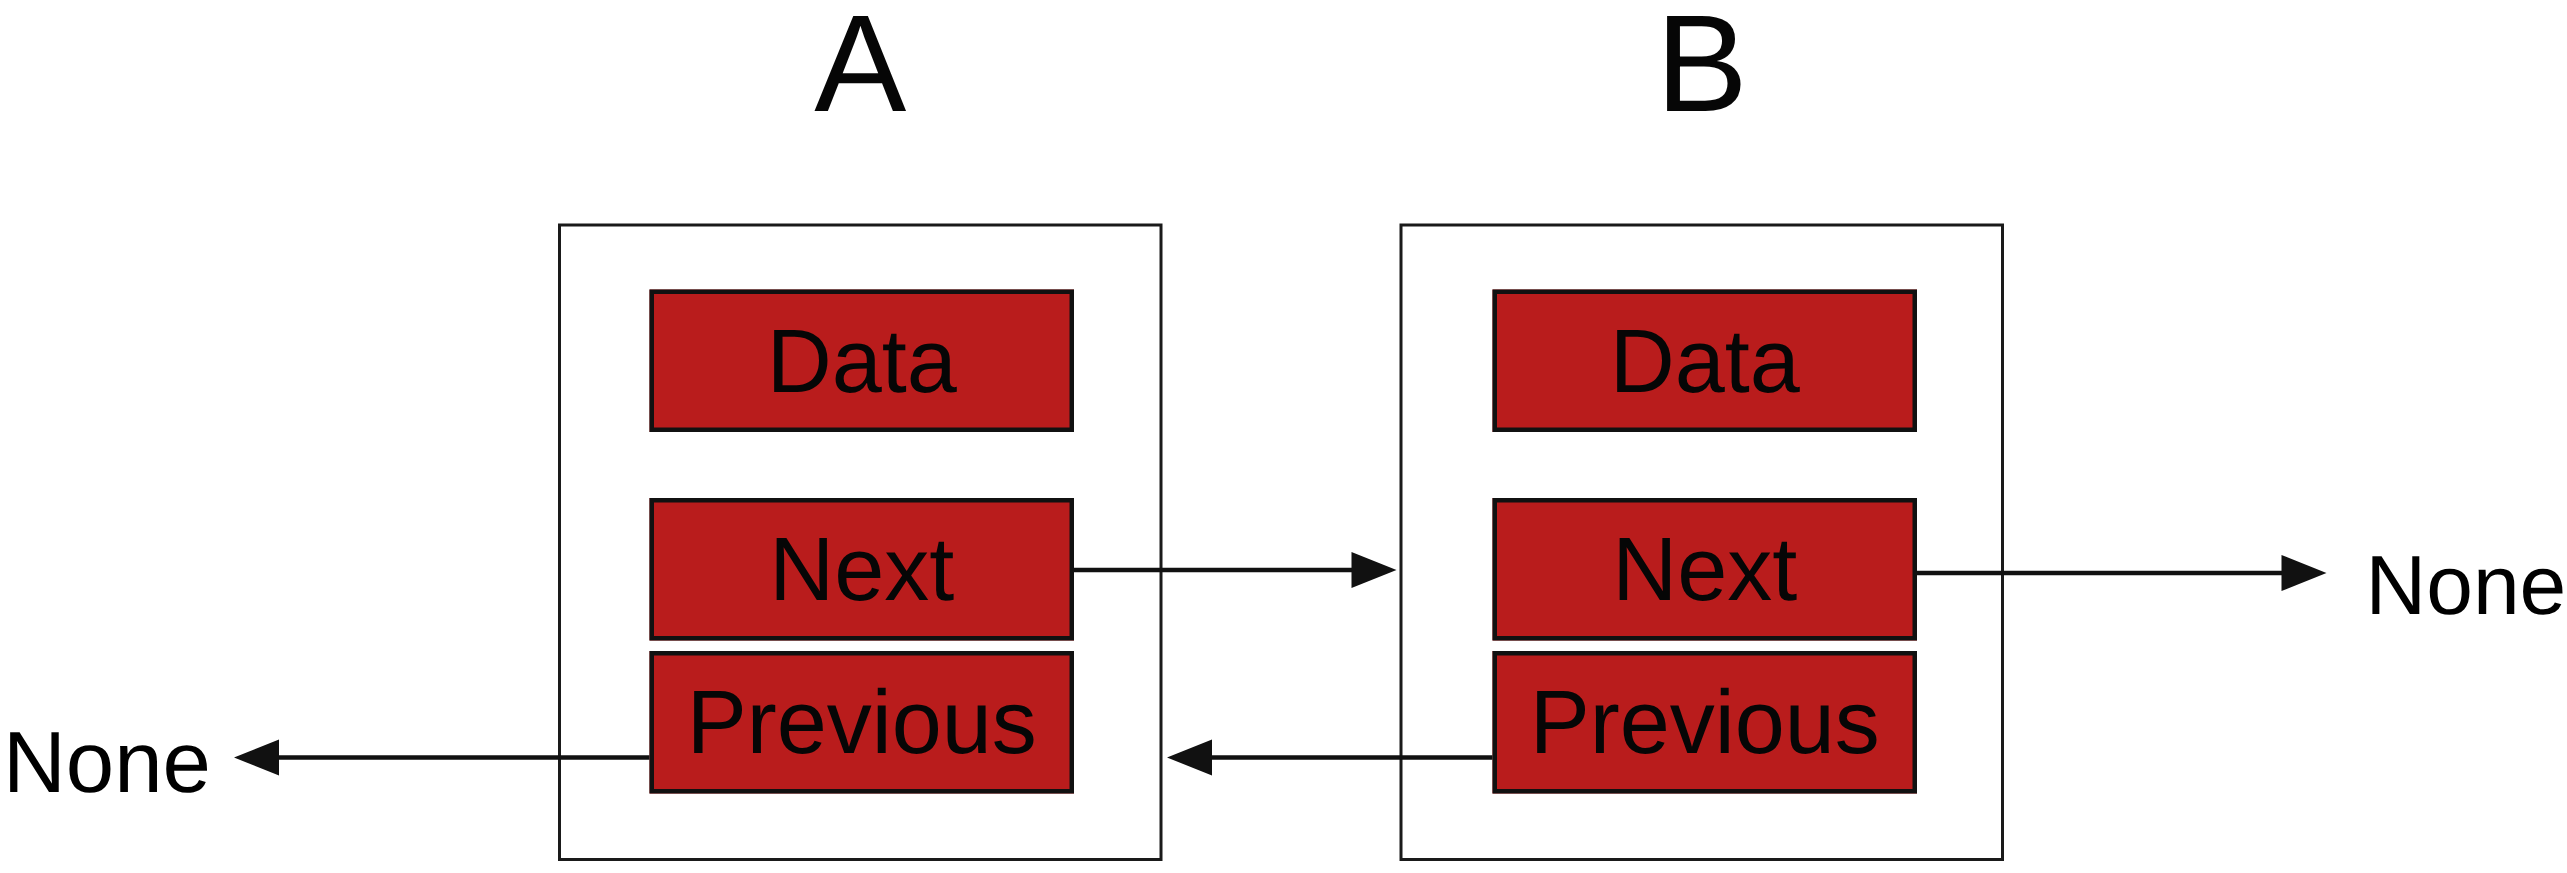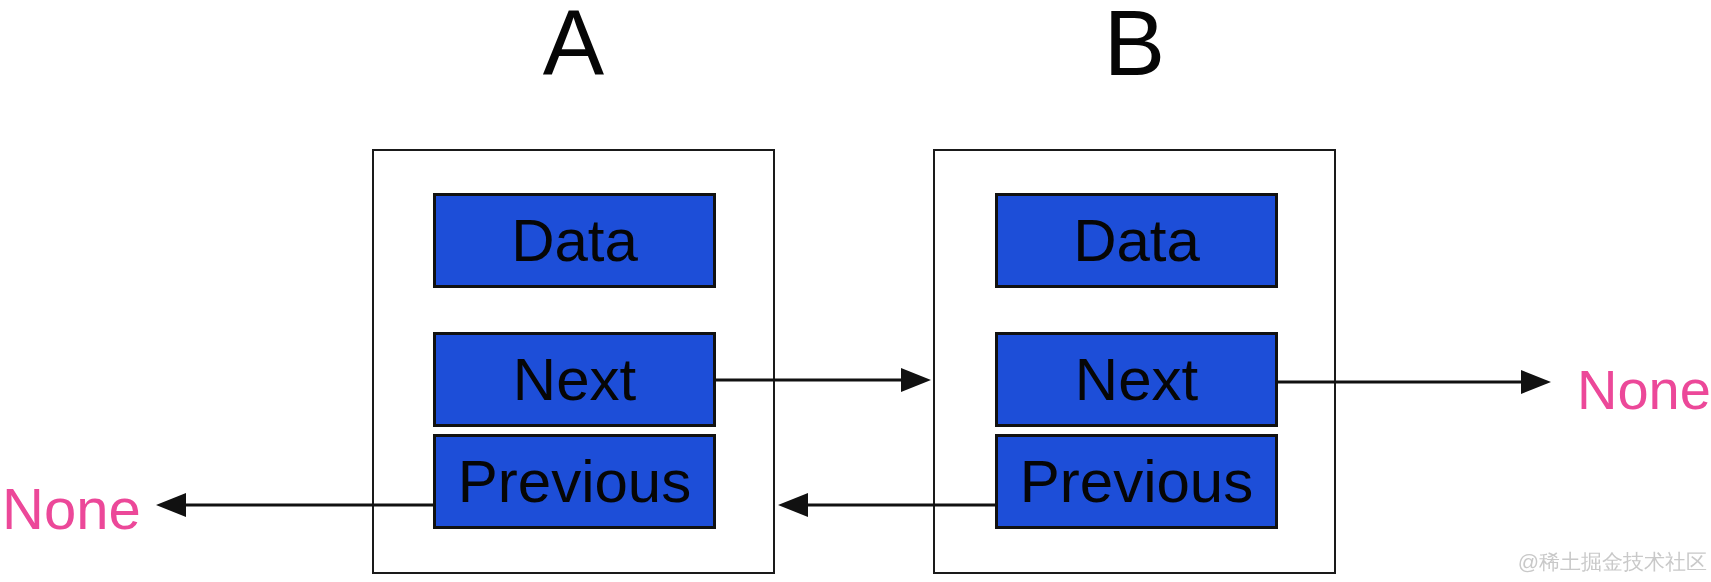--- a/index.html
+++ b/index.html
@@ -44,32 +44,32 @@
     width: 283px;
     height: 95px;
     border: 3px solid #111111;
     box-sizing: border-box;
     display: flex;
     align-items: center;
     justify-content: center;
     font-size: 60px;
     line-height: 1;
     color: #060606;
-    background: #1d4ed8;
+    background: #b91c1c;
   }
   .col-a { left: 433px; }
   .col-b { left: 995px; }
   .row-data { top: 193px; }
   .row-next { top: 332px; }
   .row-prev { top: 434px; }
   .none-label {
     position: absolute;
     font-size: 58px;
     line-height: 1;
-    color: #ec4899;
+    color: #000000;
     white-space: nowrap;
   }
   .none-left { left: 2px; top: 480px; }
   .none-right { left: 1577px; top: 362px; font-size: 56px; }
   .arrows-svg {
     position: absolute;
     left: 0;
     top: 0;
     pointer-events: none;
   }
@@ -120,15 +120,14 @@
       <line x1="995" y1="505" x2="802" y2="505" stroke="#111111" stroke-width="3"></line>
       <polygon points="778,505 808,493 808,517" fill="#111111"></polygon>
     </g>
 
     <g>
       <line x1="433" y1="505" x2="180" y2="505" stroke="#111111" stroke-width="3"></line>
       <polygon points="156,505 186,493 186,517" fill="#111111"></polygon>
     </g>
   </svg>
 
-  <div class="watermark">@稀土掘金技术社区</div>
 
 </div>
 
 </body></html>

